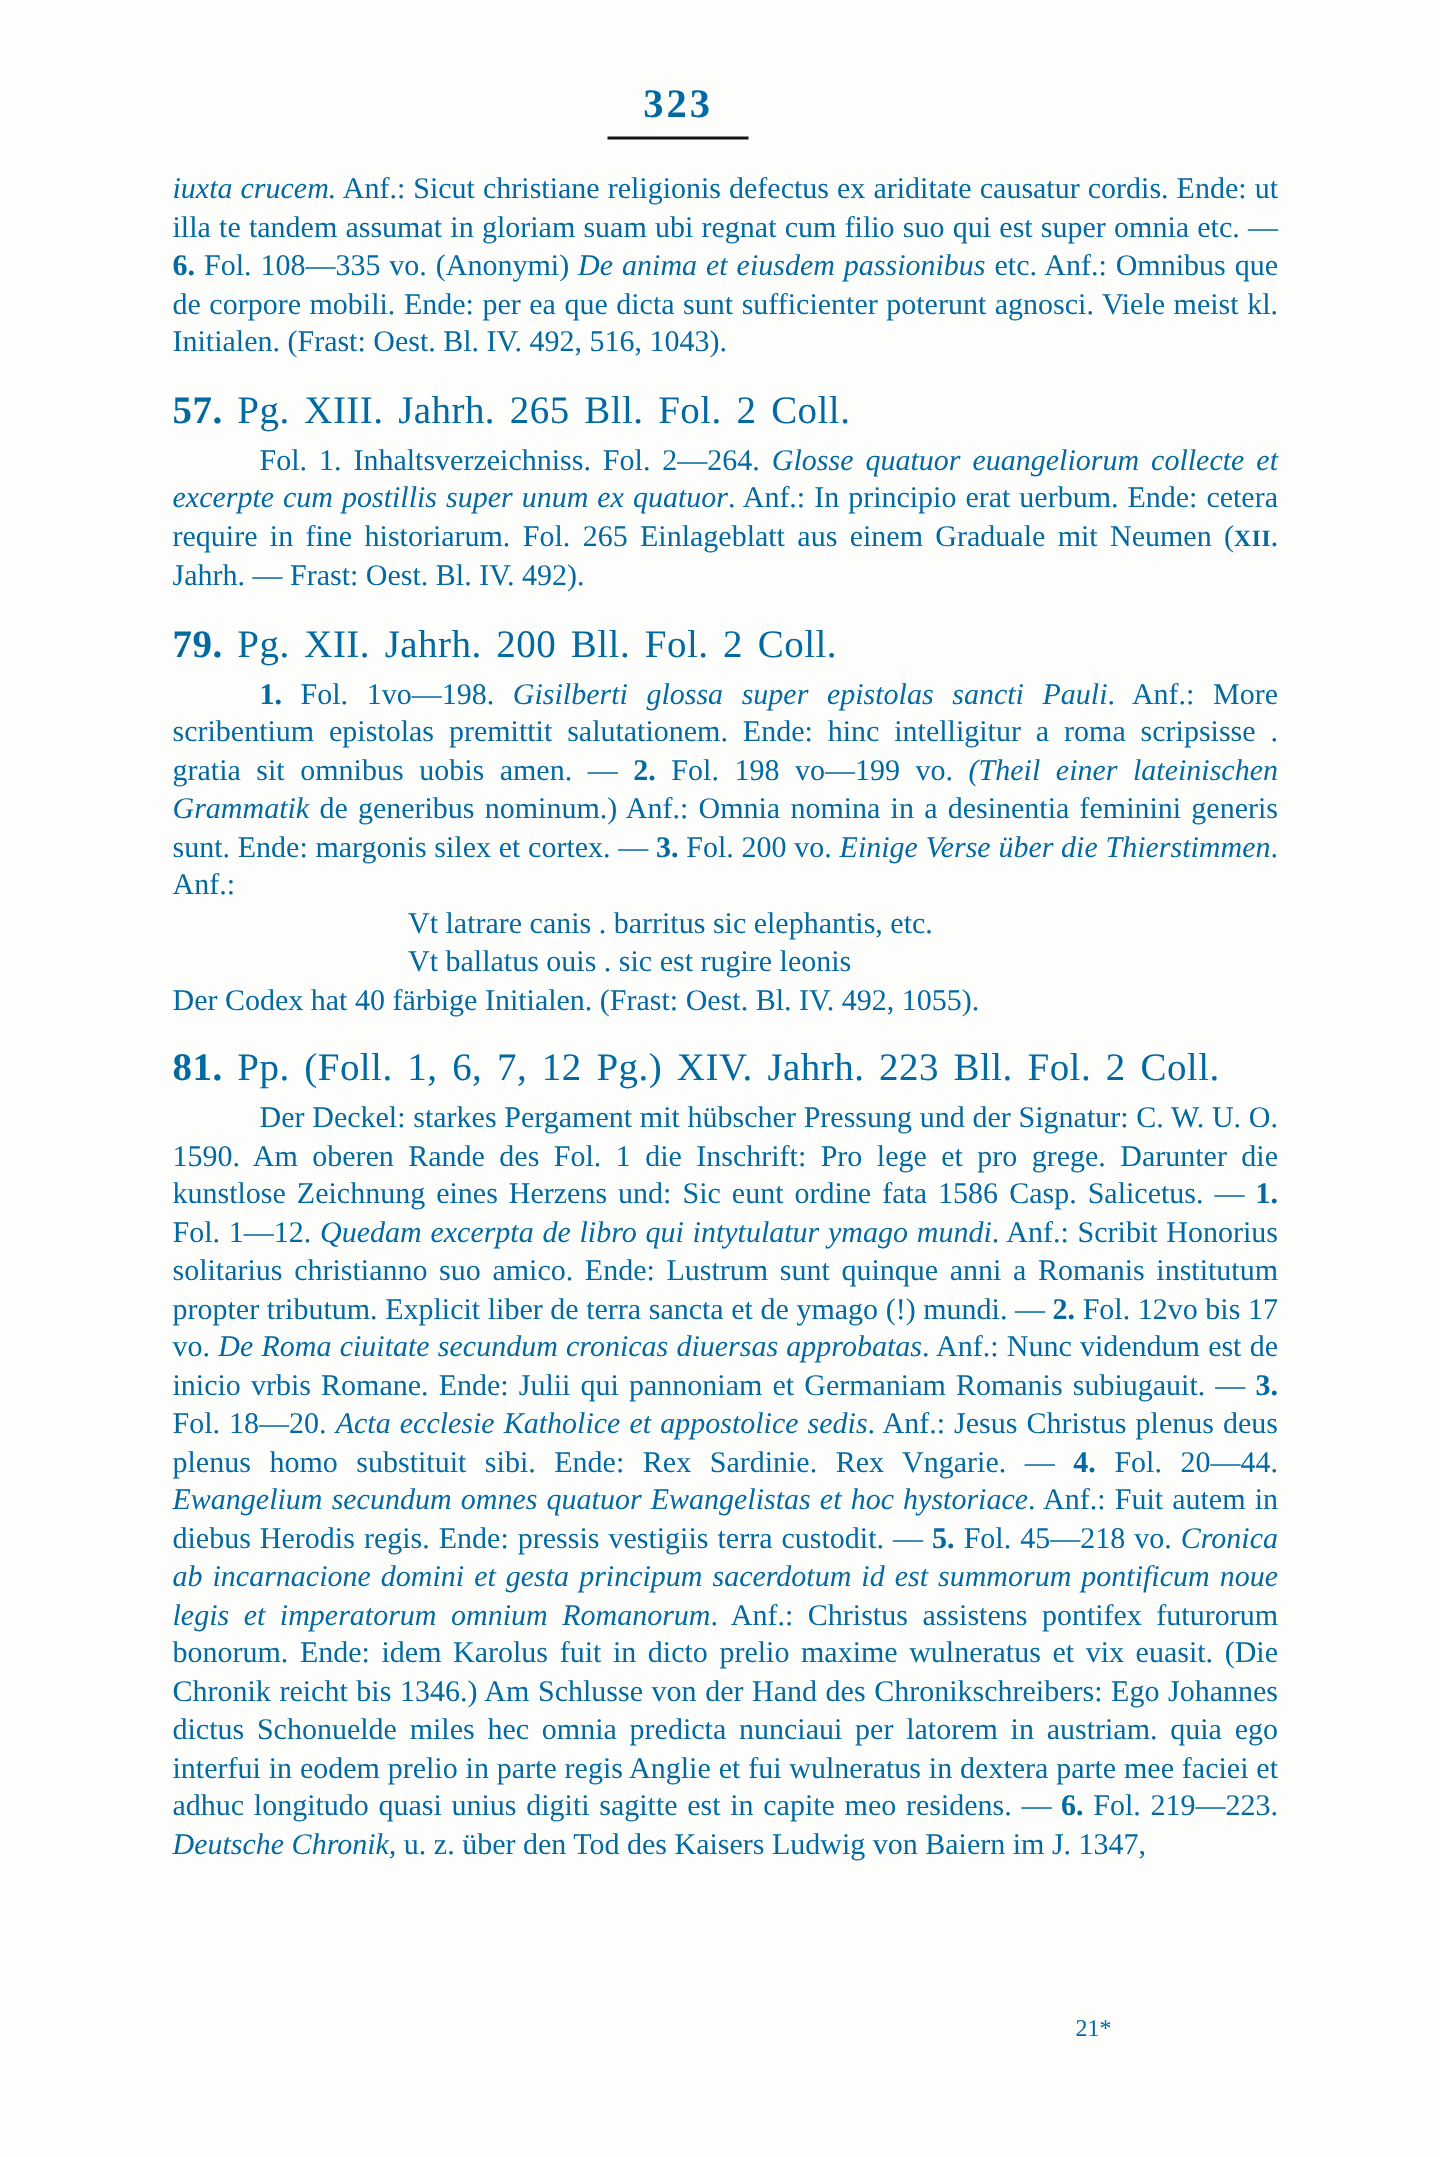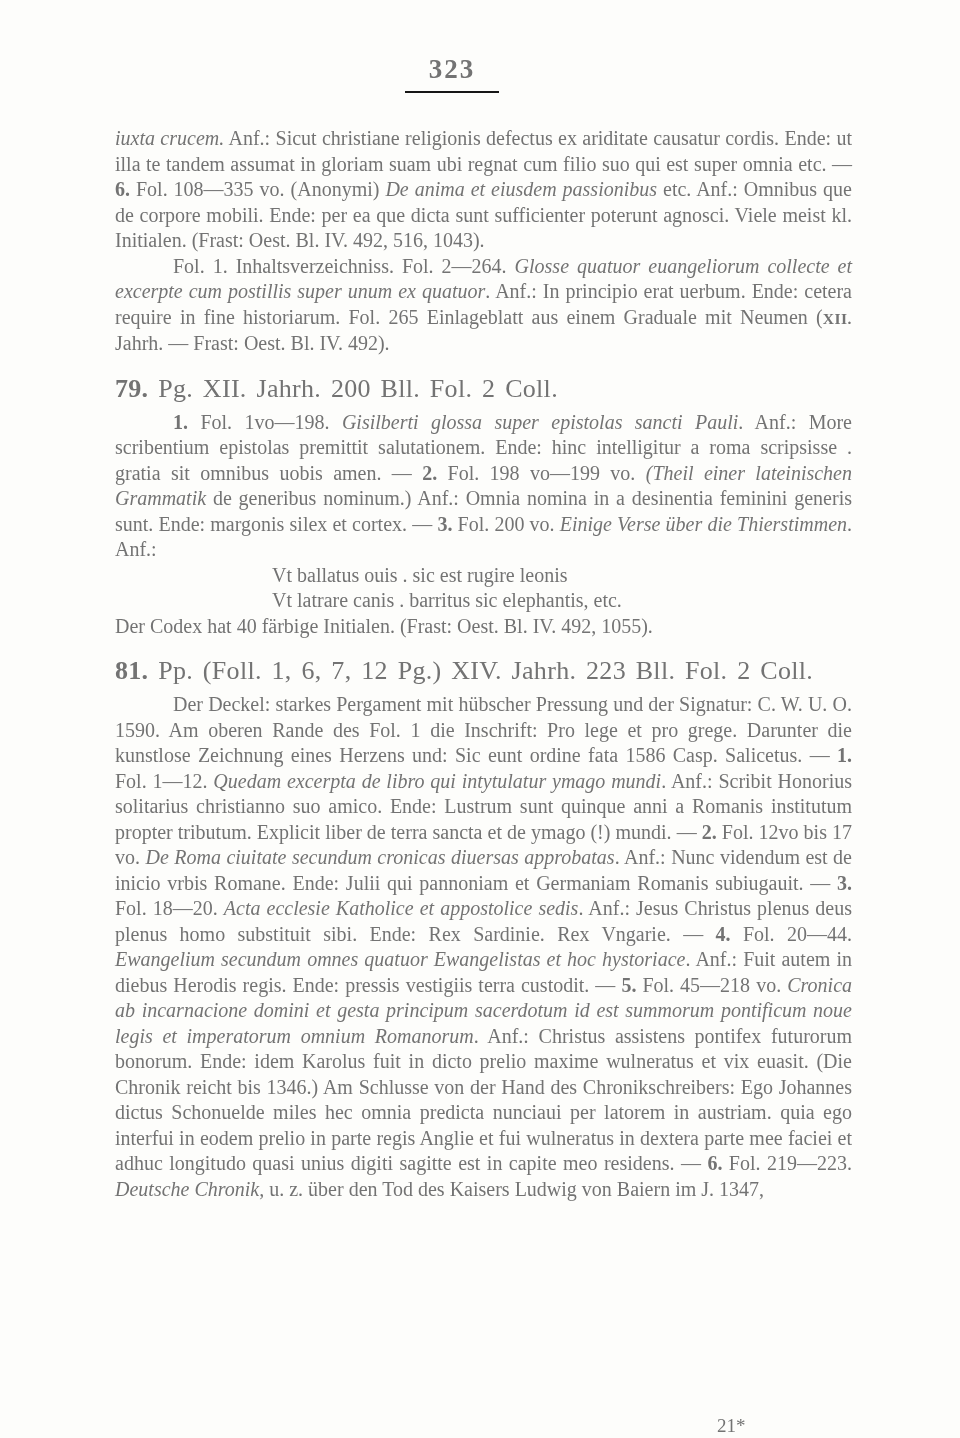--- a/index.html
+++ b/index.html
@@ -5,42 +5,42 @@
   html, body {
     margin: 0;
     padding: 0;
     background: #fdfdfb;
   }
   .page {
     position: relative;
     width: 904px;
     height: 1438px;
     background: #fdfdfb;
-    color: #737373;
+    color: #0369a1;
     font-family: "Liberation Serif", serif;
     overflow: hidden;
   }
   .page-number {
     padding-top: 54px;
     text-align: center;
     font-size: 27px;
     font-weight: bold;
     letter-spacing: 2px;
     line-height: 30px;
   }
   .page-rule {
     width: 94px;
     height: 2px;
     background: #161616;
     margin: 7px auto 0 auto;
   }
   .page-text {
     position: absolute;
     left: 115px;
-    top: 126px;
+    top: 114px;
     width: 737px;
   }
   .para {
     margin: 0;
     font-size: 20px;
     line-height: 25.5px;
     text-align: justify;
   }
   .para.indent {
     text-indent: 58px;
@@ -67,38 +67,39 @@
   .verse {
     margin-left: 157px;
   }
   .verse-line {
     font-size: 20px;
     line-height: 25.5px;
   }
   .signature-mark {
     position: absolute;
     left: 717px;
-    top: 1413px;
-    font-size: 19px;
+    top: 1340px;
+    font-size: 16px;
     line-height: 25px;
   }
 </style>
 </head>
 <body>
 
 <div class="page">
   <div class="page-number">323</div>
   <div class="page-rule"></div>
   <div class="page-text">
       <p class="para"><span class="seg-italic">iuxta crucem.</span><span class="seg-normal"> Anf.: Sicut christiane religionis defectus ex ariditate causatur cordis. Ende: ut illa te tandem assumat in gloriam suam ubi regnat cum filio suo qui est super omnia etc. — </span><span class="seg-bold">6.</span><span class="seg-normal"> Fol. 108—335 vo. (Anonymi) </span><span class="seg-italic">De anima et eiusdem passionibus</span><span class="seg-normal"> etc. Anf.: Omnibus que de corpore mobili. Ende: per ea que dicta sunt sufficienter poterunt agnosci. Viele meist kl. Initialen. (Frast: Oest. Bl. IV. 492, 516, 1043).</span></p>
+      <h2 class="entry-heading"><span class="entry-number">57.</span> Pg. XIII. Jahrh. 265 Bll. Fol. 2 Coll.</h2>
       <p class="para indent"><span class="seg-normal">Fol. 1. Inhaltsverzeichniss. Fol. 2—264. </span><span class="seg-italic">Glosse quatuor euangeliorum collecte et excerpte cum postillis super unum ex quatuor</span><span class="seg-normal">. Anf.: In principio erat uerbum. Ende: cetera require in fine historiarum. Fol. 265 Einlageblatt aus einem Graduale mit Neumen (</span><span class="seg-smallcaps">XII.</span><span class="seg-normal"> Jahrh. — Frast: Oest. Bl. IV. 492).</span></p>
       <h2 class="entry-heading"><span class="entry-number">79.</span> Pg. XII. Jahrh. 200 Bll. Fol. 2 Coll.</h2>
       <p class="para indent"><span class="seg-bold">1.</span><span class="seg-normal"> Fol. 1vo—198. </span><span class="seg-italic">Gisilberti glossa super epistolas sancti Pauli</span><span class="seg-normal">. Anf.: More scribentium epistolas premittit salutationem. Ende: hinc intelligitur a roma scripsisse . gratia sit omnibus uobis amen. — </span><span class="seg-bold">2.</span><span class="seg-normal"> Fol. 198 vo—199 vo. </span><span class="seg-italic">(Theil einer lateinischen Grammatik</span><span class="seg-normal"> de generibus nominum.) Anf.: Omnia nomina in a desinentia feminini generis sunt. Ende: margonis silex et cortex. — </span><span class="seg-bold">3.</span><span class="seg-normal"> Fol. 200 vo. </span><span class="seg-italic">Einige Verse über die Thierstimmen</span><span class="seg-normal">. Anf.:</span></p>
       <div class="verse">
+        <div class="verse-line">Vt latrare canis . barritus sic elephantis, etc.</div>
         <div class="verse-line">Vt ballatus ouis . sic est rugire leonis</div>
-        <div class="verse-line">Vt latrare canis . barritus sic elephantis, etc.</div>
       </div>
       <p class="para"><span class="seg-normal">Der Codex hat 40 färbige Initialen. (Frast: Oest. Bl. IV. 492, 1055).</span></p>
       <h2 class="entry-heading"><span class="entry-number">81.</span> Pp. (Foll. 1, 6, 7, 12 Pg.) XIV. Jahrh. 223 Bll. Fol. 2 Coll.</h2>
       <p class="para indent"><span class="seg-normal">Der Deckel: starkes Pergament mit hübscher Pressung und der Signatur: C. W. U. O. 1590. Am oberen Rande des Fol. 1 die Inschrift: Pro lege et pro grege. Darunter die kunstlose Zeichnung eines Herzens und: Sic eunt ordine fata 1586 Casp. Salicetus. — </span><span class="seg-bold">1.</span><span class="seg-normal"> Fol. 1—12. </span><span class="seg-italic">Quedam excerpta de libro qui intytulatur ymago mundi</span><span class="seg-normal">. Anf.: Scribit Honorius solitarius christianno suo amico. Ende: Lustrum sunt quinque anni a Romanis institutum propter tributum. Explicit liber de terra sancta et de ymago (!) mundi. — </span><span class="seg-bold">2.</span><span class="seg-normal"> Fol. 12vo bis 17 vo. </span><span class="seg-italic">De Roma ciuitate secundum cronicas diuersas approbatas</span><span class="seg-normal">. Anf.: Nunc videndum est de inicio vrbis Romane. Ende: Julii qui pannoniam et Germaniam Romanis subiugauit. — </span><span class="seg-bold">3.</span><span class="seg-normal"> Fol. 18—20. </span><span class="seg-italic">Acta ecclesie Katholice et appostolice sedis</span><span class="seg-normal">. Anf.: Jesus Christus plenus deus plenus homo substituit sibi. Ende: Rex Sardinie. Rex Vngarie. — </span><span class="seg-bold">4.</span><span class="seg-normal"> Fol. 20—44. </span><span class="seg-italic">Ewangelium secundum omnes quatuor Ewangelistas et hoc hystoriace</span><span class="seg-normal">. Anf.: Fuit autem in diebus Herodis regis. Ende: pressis vestigiis terra custodit. — </span><span class="seg-bold">5.</span><span class="seg-normal"> Fol. 45—218 vo. </span><span class="seg-italic">Cronica ab incarnacione domini et gesta principum sacerdotum id est summorum pontificum noue legis et imperatorum omnium Romanorum</span><span class="seg-normal">. Anf.: Christus assistens pontifex futurorum bonorum. Ende: idem Karolus fuit in dicto prelio maxime wulneratus et vix euasit. (Die Chronik reicht bis 1346.) Am Schlusse von der Hand des Chronikschreibers: Ego Johannes dictus Schonuelde miles hec omnia predicta nunciaui per latorem in austriam. quia ego interfui in eodem prelio in parte regis Anglie et fui wulneratus in dextera parte mee faciei et adhuc longitudo quasi unius digiti sagitte est in capite meo residens. — </span><span class="seg-bold">6.</span><span class="seg-normal"> Fol. 219—223. </span><span class="seg-italic">Deutsche Chronik,</span><span class="seg-normal"> u. z. über den Tod des Kaisers Ludwig von Baiern im J. 1347,</span></p>
     </div>
   <div class="signature-mark">21*</div>
 </div>
 
 </body></html>

